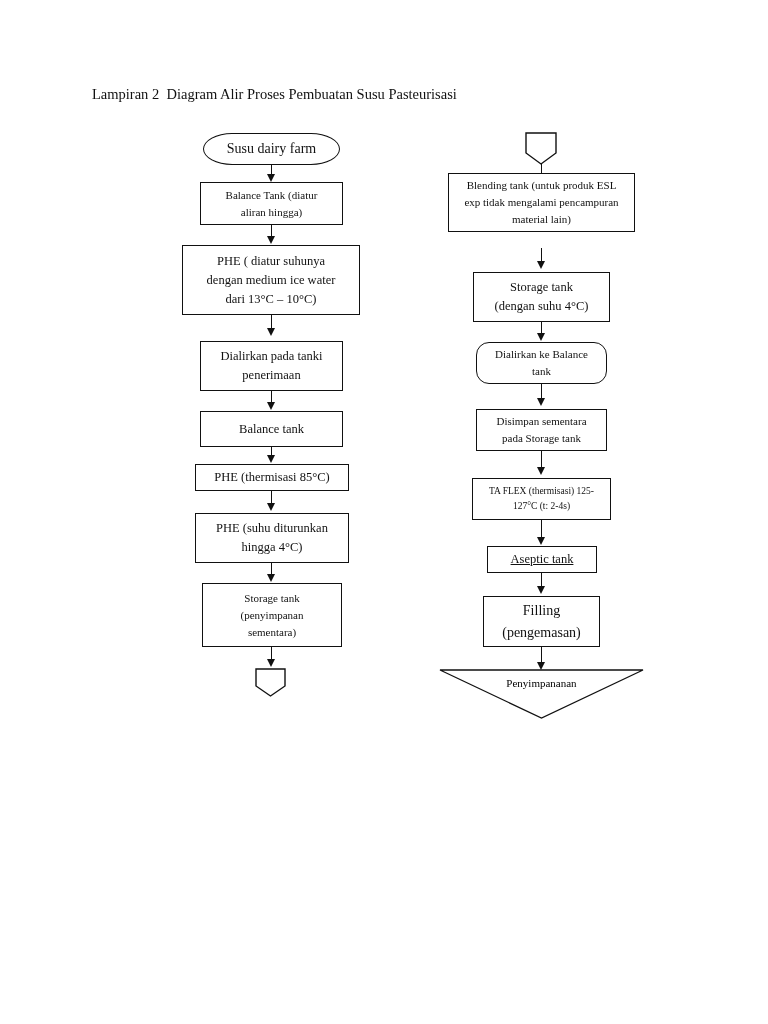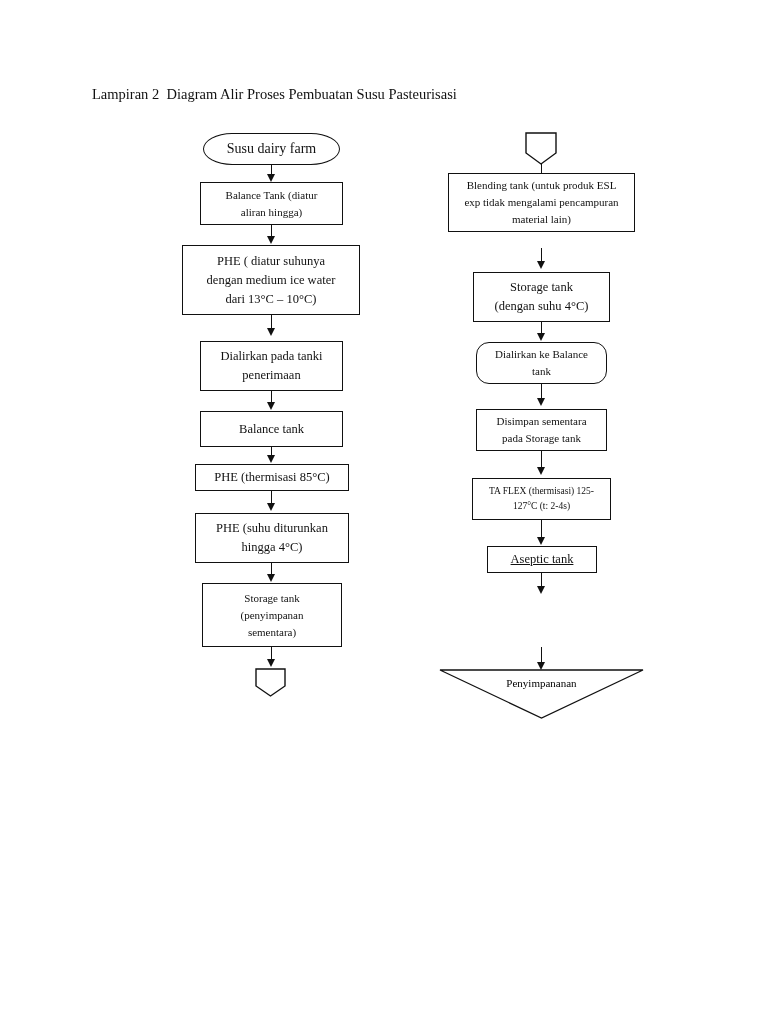--- a/index.html
+++ b/index.html
@@ -189,20 +189,24 @@
   </div>
   <div class="conn" style="left:540.5px; top:520px; height:18px;"></div>
   <div class="arrowhead" style="left:536.5px; top:537px;"></div>
 
   <div class="node fs-m" style="left:487px; top:546px; width:110px; height:27px;text-decoration:underline;">
     <span class="txt">Aseptic tank</span>
   </div>
   <div class="conn" style="left:540.5px; top:573px; height:14px;"></div>
   <div class="arrowhead" style="left:536.5px; top:586px;"></div>
 
+  <div class="node fs-l" style="left:483px; top:596px; width:117px; height:51px;">
+    <span class="txt">Filling
+(pengemasan)</span>
+  </div>
   <div class="conn" style="left:540.5px; top:647px; height:17px;"></div>
   <div class="arrowhead" style="left:536.5px; top:662px;"></div>
 
   <div class="tri" style="left:439px; top:669px; width:205px; height:50px;">
     <svg width="205" height="50" viewBox="0 0 205 50">
       <polygon points="1,1 204,1 102.5,49" fill="#ffffff" stroke="#111111" stroke-width="1.3"></polygon>
     </svg>
     <div style="position:absolute; left:0; top:8px; width:205px; text-align:center; font-size:11px;">Penyimpananan</div>
   </div>
 

